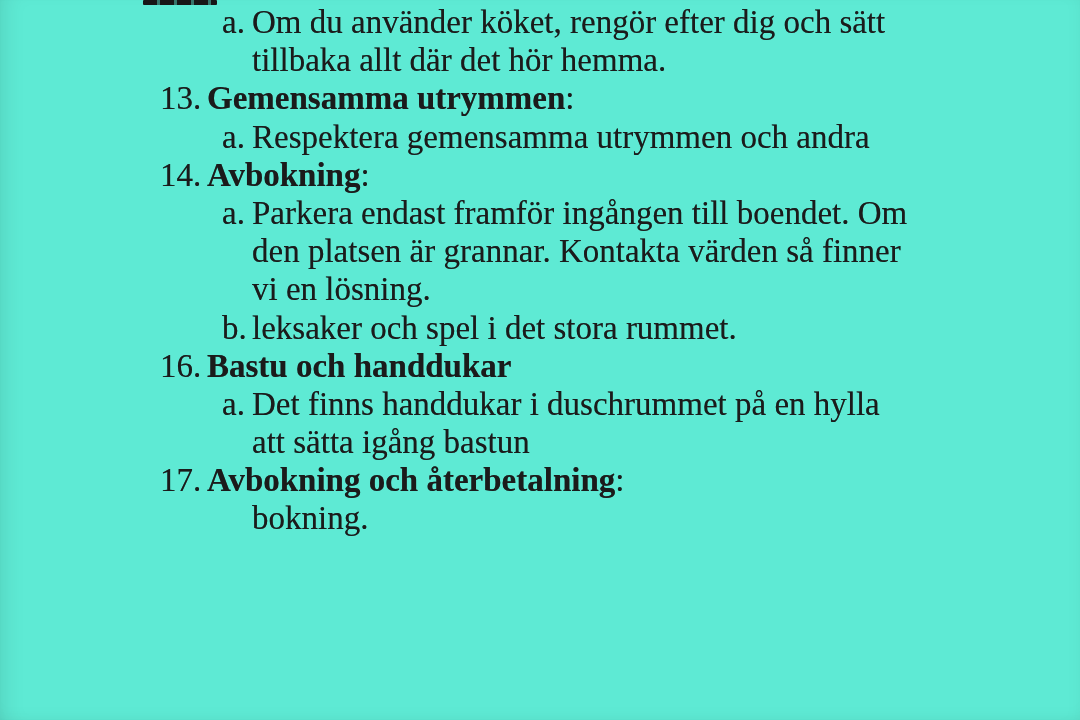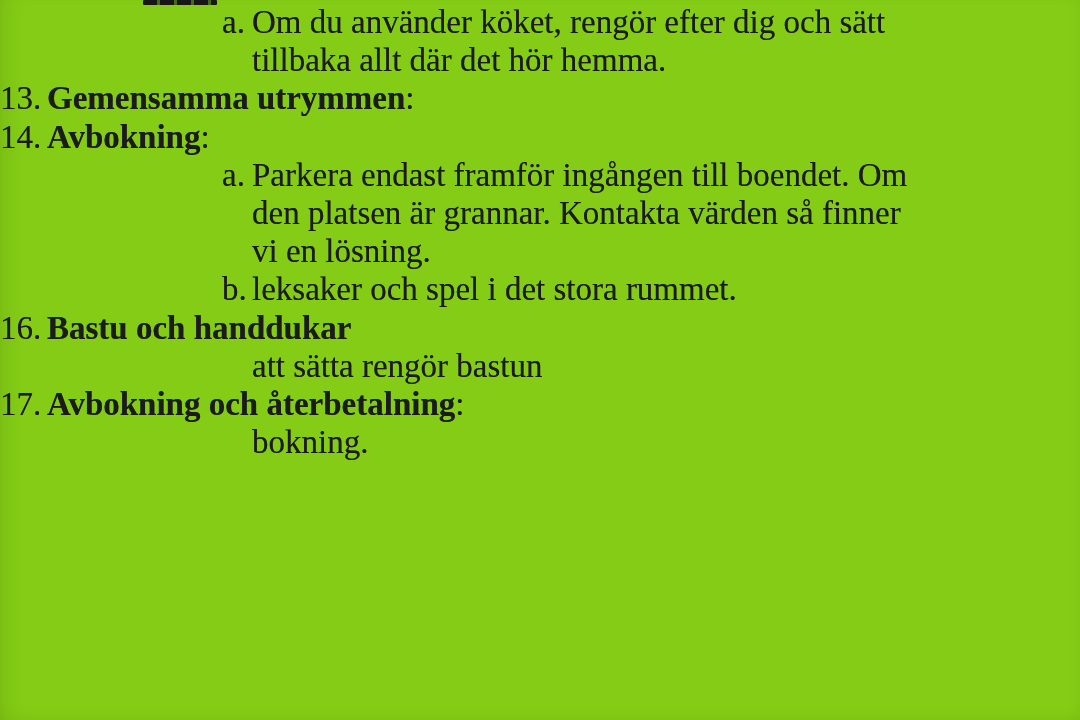--- a/index.html
+++ b/index.html
@@ -43,45 +43,47 @@
   }
   .row {
     height: 38.2px;
     line-height: 38.2px;
     white-space: nowrap;
     font-size: 33px;
     color: var(--ink, #1b1b1b);
     
     text-shadow: 0 0 0.6px rgba(20,20,20,0.55);
   }
-  .row-item { }
+  .row-item { padding-left: 160px; }
   .row-item .num {
     display: inline-block;
     width: 47px;
   }
   .row-item .title { font-weight: bold; }
   .row-sub { padding-left: 222px; }
   .row-sub .marker {
     display: inline-block;
     width: 30px;
   }
   .row-wrap { padding-left: 252px; }
 </style>
 </head>
 <body>
 
-<div class="page" style="background: #84cc16;">
+<div class="page" style="background: #5eead4;">
   <div class="top-fragment"></div>
   <div class="doc">
       <div class="row row-sub"><span class="marker">a.</span><span class="text">Om du använder köket, rengör efter dig och sätt</span></div>
       <div class="row row-wrap"><span class="text">tillbaka allt där det hör hemma.</span></div>
       <div class="row row-item"><span class="num">13.</span><span class="title">Gemensamma utrymmen</span><span class="suffix">:</span></div>
+      <div class="row row-sub"><span class="marker">a.</span><span class="text">Respektera gemensamma utrymmen och andra</span></div>
       <div class="row row-item"><span class="num">14.</span><span class="title">Avbokning</span><span class="suffix">:</span></div>
       <div class="row row-sub"><span class="marker">a.</span><span class="text">Parkera endast framför ingången till boendet. Om</span></div>
       <div class="row row-wrap"><span class="text">den platsen är grannar. Kontakta värden så finner</span></div>
       <div class="row row-wrap"><span class="text">vi en lösning.</span></div>
       <div class="row row-sub"><span class="marker">b.</span><span class="text">leksaker och spel i det stora rummet.</span></div>
       <div class="row row-item"><span class="num">16.</span><span class="title">Bastu och handdukar</span><span class="suffix"></span></div>
-      <div class="row row-wrap"><span class="text">att sätta rengör bastun</span></div>
+      <div class="row row-sub"><span class="marker">a.</span><span class="text">Det finns handdukar i duschrummet på en hylla</span></div>
+      <div class="row row-wrap"><span class="text">att sätta igång bastun</span></div>
       <div class="row row-item"><span class="num">17.</span><span class="title">Avbokning och återbetalning</span><span class="suffix">:</span></div>
       <div class="row row-wrap"><span class="text">bokning.</span></div>
     </div>
 </div>
 
 </body></html>

